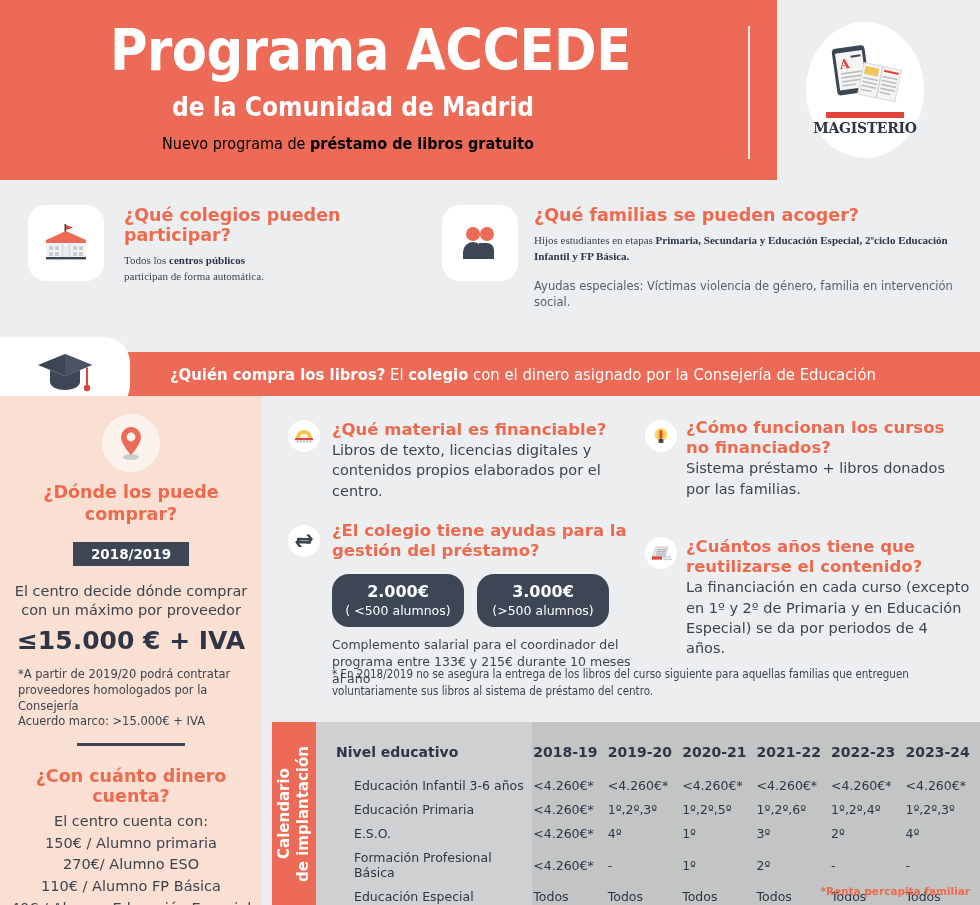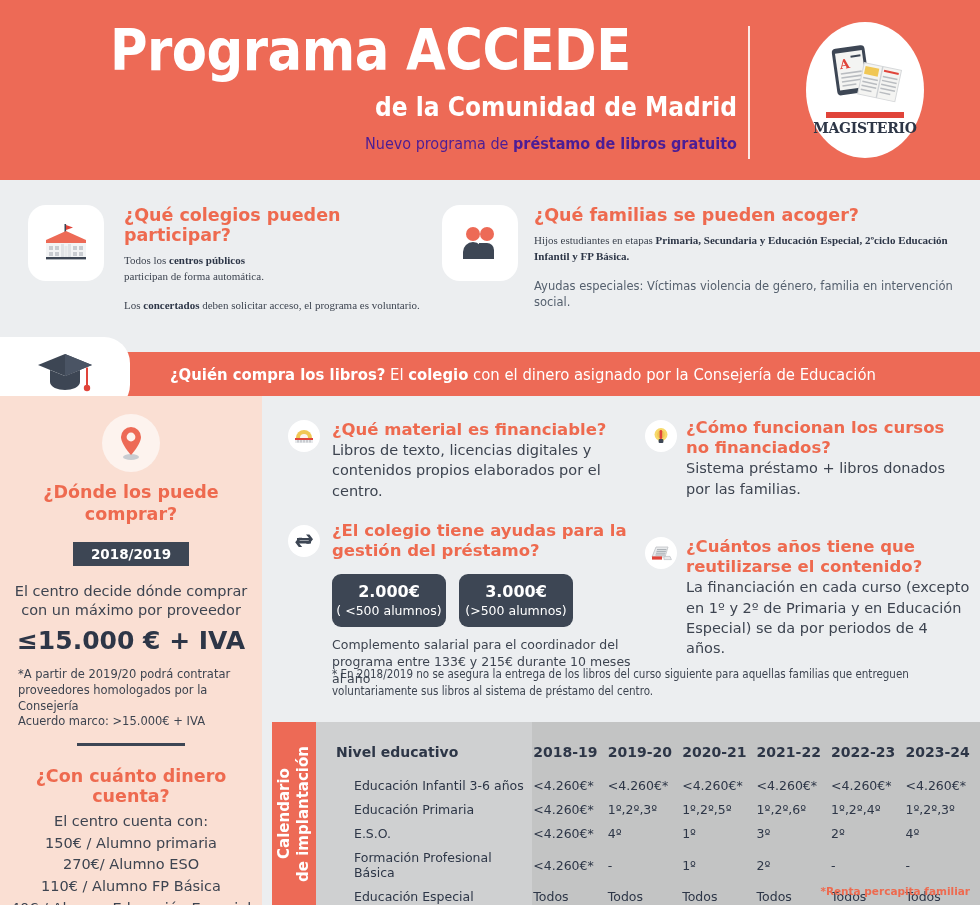--- a/index.html
+++ b/index.html
@@ -6,37 +6,37 @@
   html, body {
     width: 980px; height: 905px;
     font-family: "DejaVu Sans", "Liberation Sans", sans-serif;
     background: #eceef0;
     overflow: hidden;
   }
   .page { position: relative; width: 980px; height: 905px; background: #eceef0; }
 
   
   .header {
-    position: absolute; left: 0; top: 0; width: 980px; height: 180px;
+    position: absolute; left: 0; top: 0; width: 777px; height: 180px;
     background: #ed6a56;
   }
   .hdr-title {
     position: absolute; left: 110px; top: 22px;
     font-size: 57px; font-weight: 700; color: #ffffff;
     letter-spacing: -0.5px; line-height: 1.0;
     font-family: "DejaVu Sans Condensed", "Liberation Sans Narrow", "Liberation Sans", sans-serif;
   }
   .hdr-sub {
     position: absolute; right: 243px; top: 92px;
     font-size: 26px; font-weight: 700; color: #ffffff;
     font-family: "DejaVu Sans Condensed", "Liberation Sans Narrow", "Liberation Sans", sans-serif;
   }
   .hdr-sub2 {
     position: absolute; right: 243px; top: 134px;
-    font-size: 16px; color: #4c1d95;
+    font-size: 16px; color: #000000;
     font-family: "DejaVu Sans Condensed", "Liberation Sans Narrow", "Liberation Sans", sans-serif;
   }
   .hdr-sub2 b { font-weight: 700; }
   .hdr-divider {
     position: absolute; left: 748px; top: 26px; width: 2px; height: 133px;
     background: rgba(255,255,255,0.85);
   }
   .logo-circle {
     position: absolute; left: 806px; top: 22px; width: 118px; height: 136px;
     background: #ffffff; border-radius: 50%;
@@ -120,22 +120,22 @@
   #blk-mat    { position: absolute; left: 332px; top: 420px; width: 295px; }
   #ico-ayu    { left: 288px; top: 525px; }
   #blk-ayu    { position: absolute; left: 332px; top: 521px; width: 295px; }
   #ico-cur    { left: 645px; top: 420px; }
   #blk-cur    { position: absolute; left: 686px; top: 418px; width: 285px; }
   #ico-reu    { left: 645px; top: 537px; }
   #blk-reu    { position: absolute; left: 686px; top: 537px; width: 285px; }
 
   .pill-row { display: flex; gap: 13px; margin-top: 13px; }
   .pill {
-    background: #3d4654; color: #ffffff; border-radius: 9px;
-    padding: 8px 0 9px 0; text-align: center; width: 114px;
+    background: #3d4654; color: #ffffff; border-radius: 17px;
+    padding: 8px 0 9px 0; text-align: center; width: 132px;
   }
   .pill .amt { font-size: 16px; font-weight: 700; }
   .pill .sub { font-size: 12.5px; margin-top: 2px; }
   .sal-note { color: #3d4450; font-size: 12.5px; line-height: 1.35; margin-top: 10px; width: 310px; }
   .foot-note {
     position: absolute; left: 332px; top: 666px; width: 615px;
     color: #3d4450; font-size: 11.5px; line-height: 1.45;
     font-family: "DejaVu Sans Condensed", "Liberation Sans Narrow", "Liberation Sans", sans-serif;
   }
 
@@ -249,23 +249,20 @@
       <rect x="4" y="34" width="40" height="2.4" fill="#3d4654"></rect>
     </svg>
   </div>
 
   <div id="blk-colegios">
     <div class="q-head">¿Qué colegios pueden participar?</div>
     <div class="body-txt" style="margin-top:8px">
       <span>Todos los </span><b>centros públicos</b><br>
       <span>participan de forma automática.</span>
     </div>
-    <div class="body-txt" style="margin-top:14px">
-      <span>Los </span><b>concertados</b><span> deben solicitar acceso, el programa es voluntario.</span>
-    </div>
   </div>
 
   <div class="icon-tile" id="tile-family">
     <svg width="44" height="38" viewBox="0 0 44 38">
       <circle cx="15" cy="10" r="7" fill="#ed6a56"></circle>
       <circle cx="29" cy="10" r="7" fill="#ed6a56"></circle>
       <path d="M21 19 h8 a7 7 0 0 1 7 7 v9 h-15 z" fill="#3d4654"></path>
       <path d="M15 18 h0 a10 10 0 0 1 10 10 v7 h-20 v-7 a10 10 0 0 1 10 -10 z" fill="#3d4654"></path>
     </svg>
   </div>

